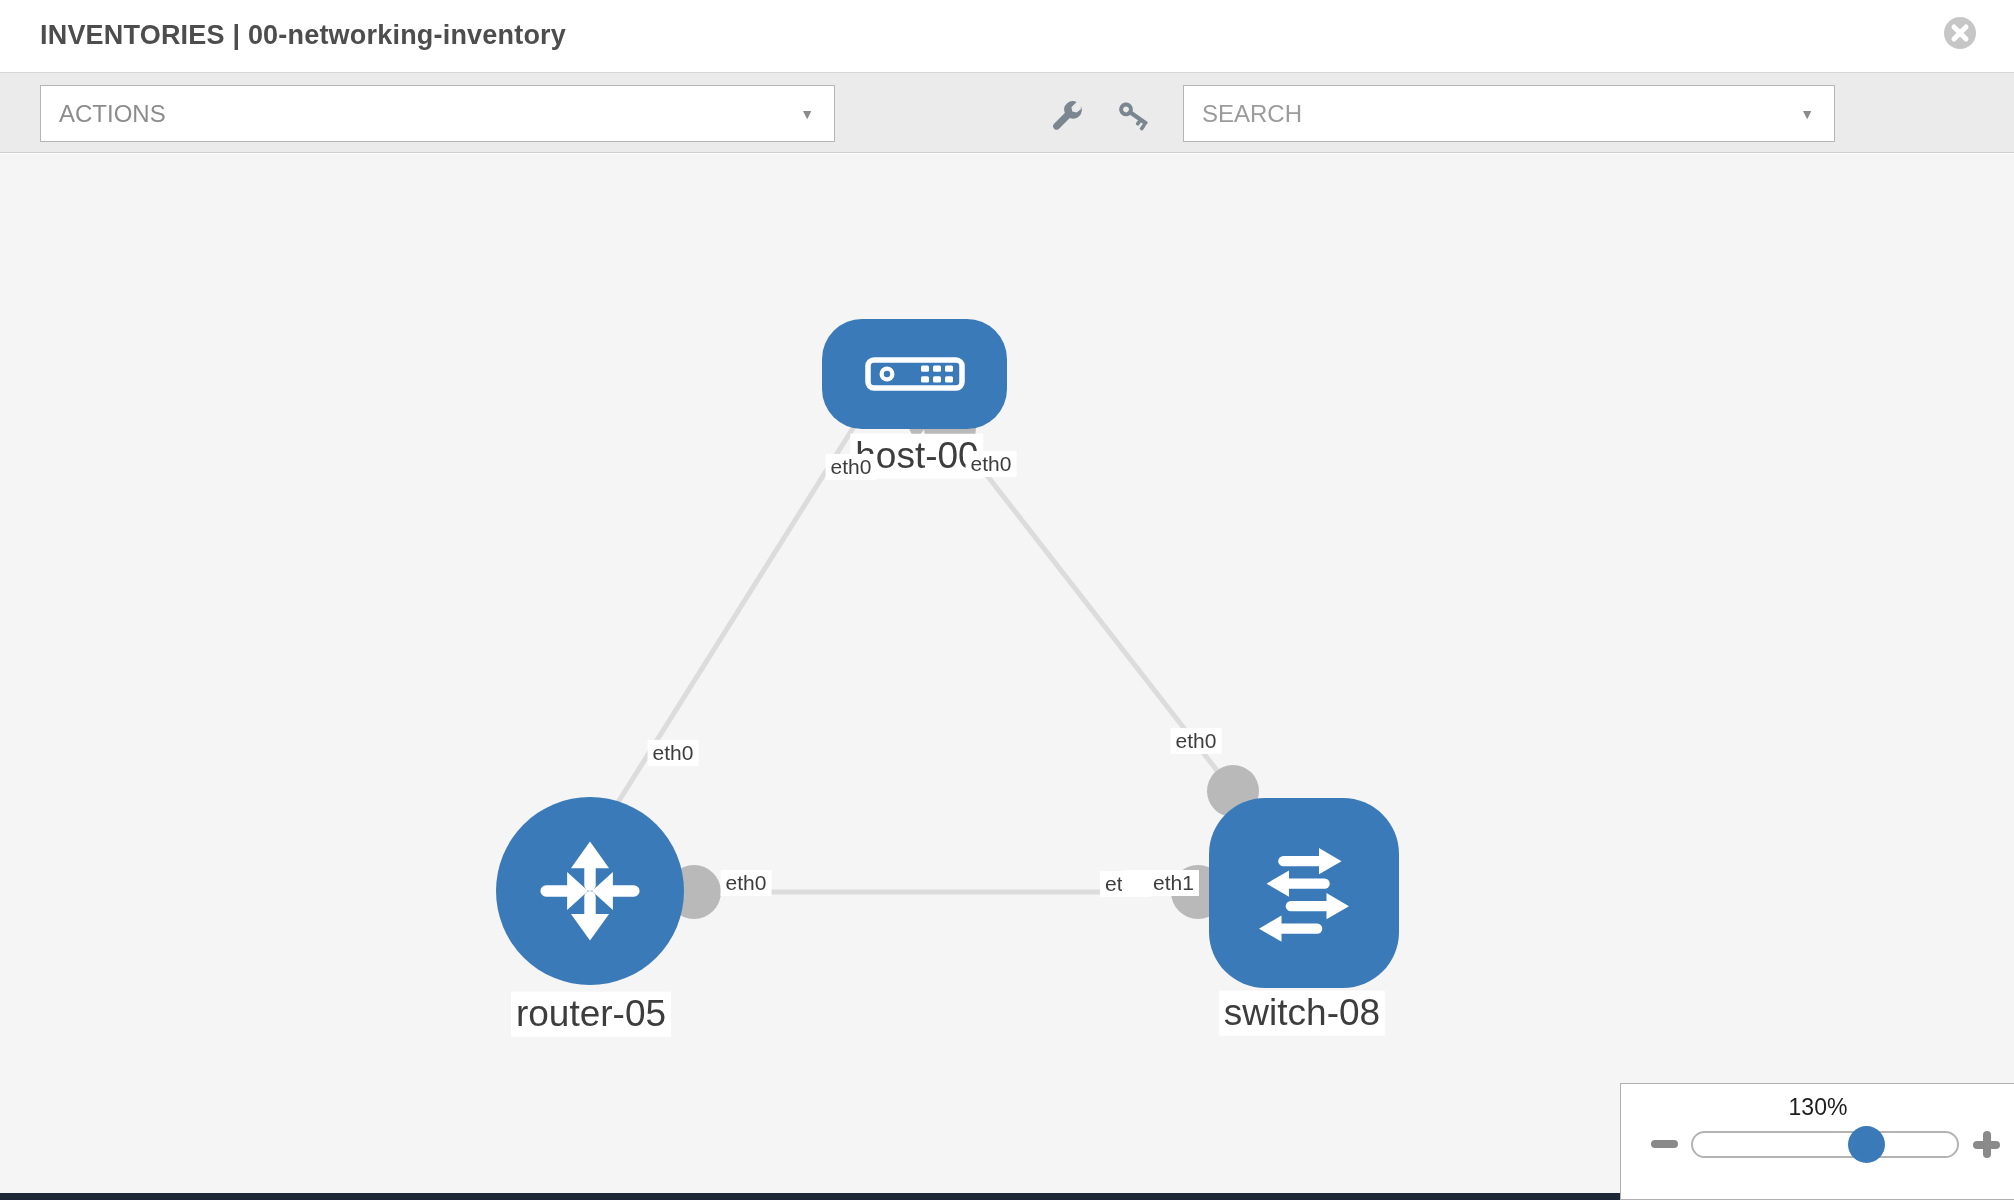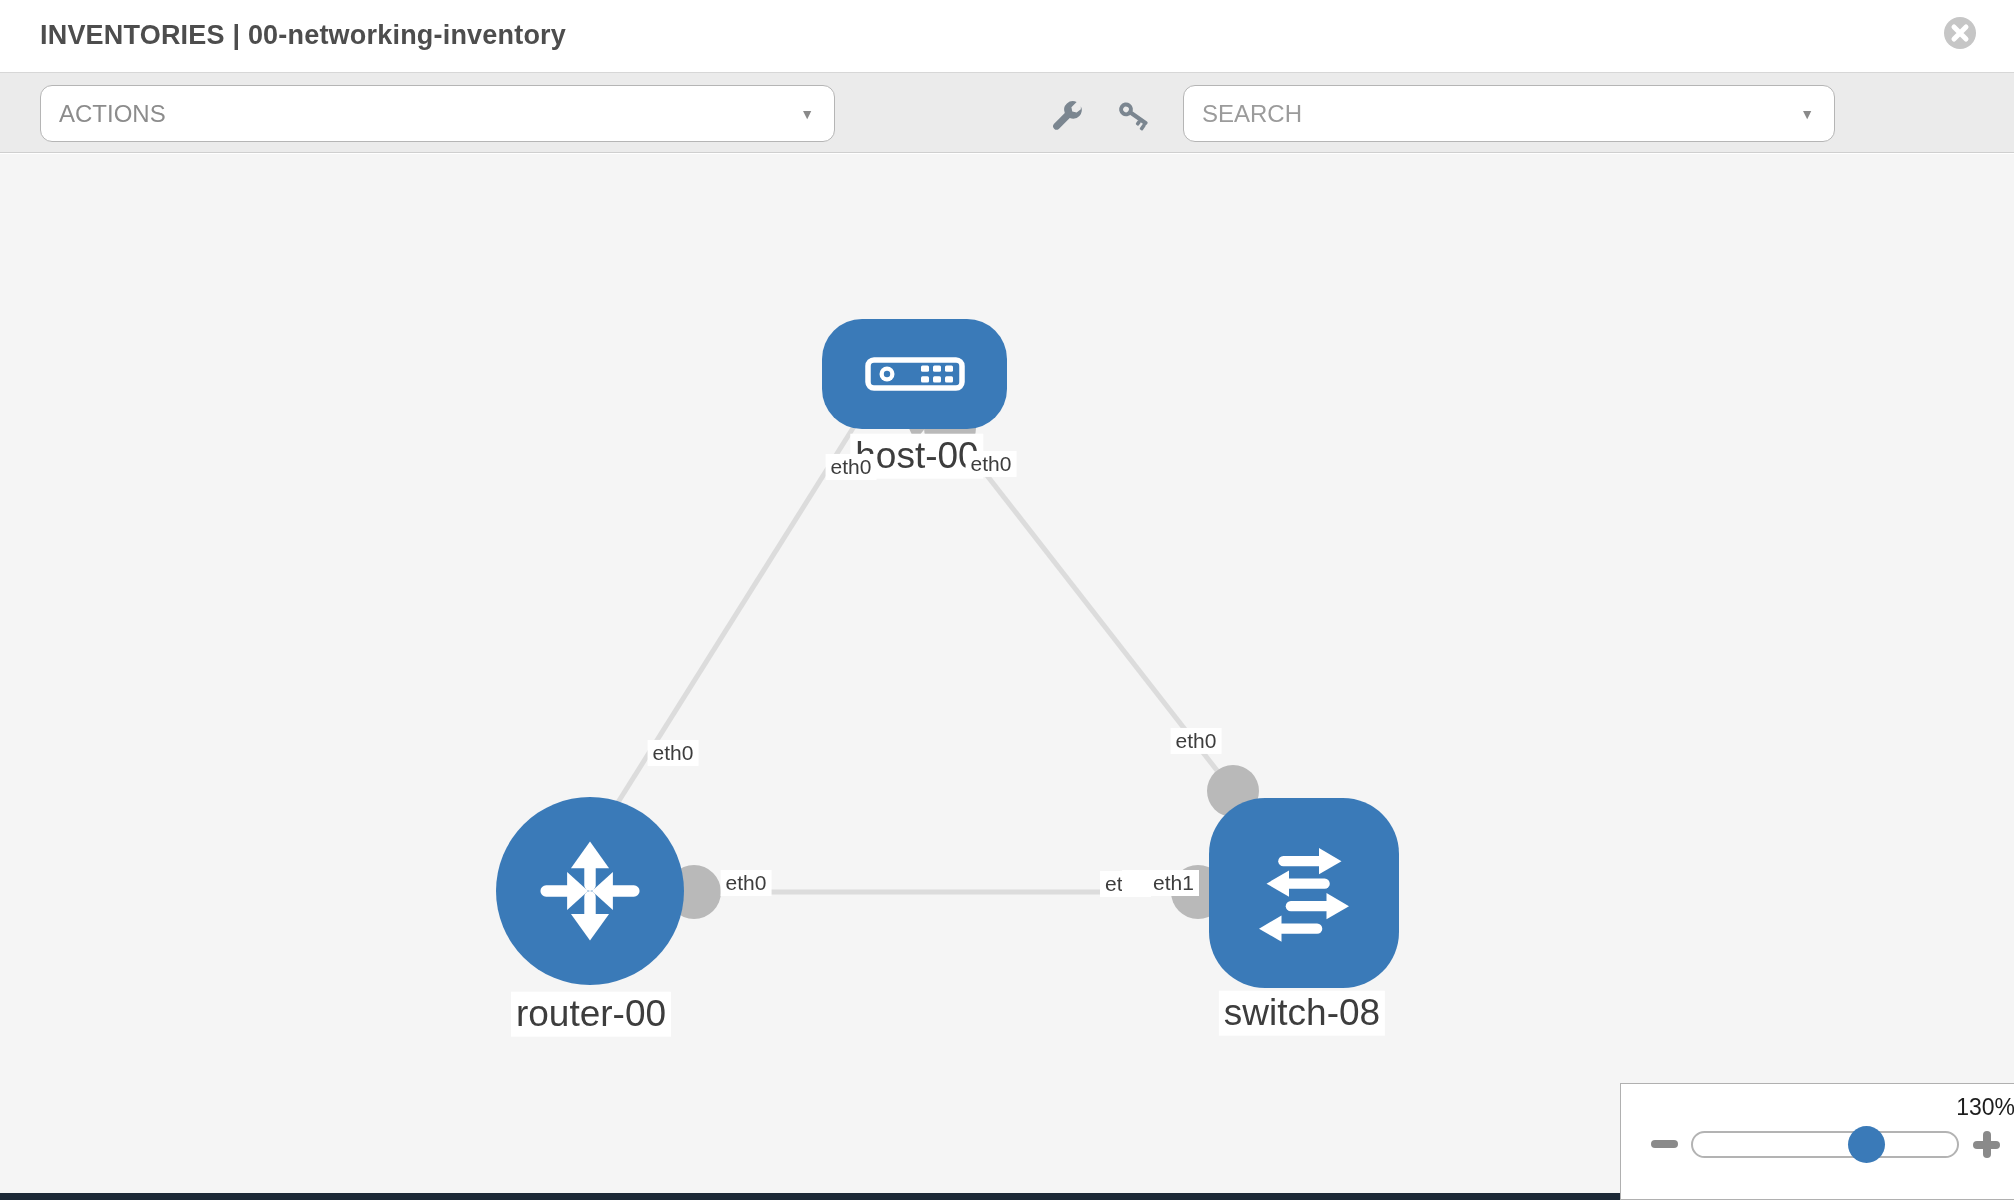--- a/index.html
+++ b/index.html
@@ -11,21 +11,21 @@
             background: #ffffff; border-bottom: 1px solid #d7d7d7; }
   .header h1 { position: absolute; left: 40px; top: 20px; font-size: 27px;
                font-weight: 700; color: #4d4d4d; letter-spacing: .2px; }
   .close-btn { position: absolute; right: 37px; top: 16px; width: 34px; height: 34px;
                border: none; background: transparent; cursor: pointer; padding: 0; }
 
   
   .toolbar { position: absolute; left: 0; top: 73px; width: 2014px; height: 80px;
              background: #ebebeb; border-bottom: 1px solid #cfcfcf; }
   .select { position: absolute; top: 12px; height: 57px; background: #ffffff;
-            border: 1px solid #b5b5b5; border-radius: 12px; cursor: pointer; }
+            border: 1px solid #b5b5b5; border-radius: 0; cursor: pointer; }
   .select .lbl { position: absolute; left: 18px; top: 50%; transform: translateY(-50%);
                  font-size: 24px; color: #8c8c8c; }
   .select .caret { position: absolute; right: 20px; top: 50%; transform: translateY(-50%);
                    font-size: 14px; color: #8a8a8a; }
   .sel-actions { left: 40px; width: 795px; }
   .sel-search  { left: 1183px; width: 652px; }
   .sel-search .lbl { color: #9b9b9b; }
   .tool-btn { position: absolute; top: 24px; width: 36px; height: 36px; border: none;
               background: transparent; cursor: pointer; padding: 0; }
   .tool-btn.wrench { left: 1048px; }
@@ -47,21 +47,21 @@
             padding: 1px 5px; line-height: 1.15; }
   .node-label { font-size: 37px; }
   .if-label { font-size: 21px; }
   .if-anch { position: absolute; z-index: 3; background: #ffffff; color: #3d3d3d;
              white-space: nowrap; font-size: 21px; padding: 1px 5px; line-height: 1.15; }
   .if-top { z-index: 4; padding-left: 31px; }
 
   
   .zoom-panel { position: absolute; left: 1620px; top: 929px; width: 400px; height: 117px;
                 background: #ffffff; border: 1px solid #b0b0b0; z-index: 6; }
-  .zoom-level { position: absolute; left: 0; top: 10px; width: 394px; text-align: right;
+  .zoom-level { position: absolute; left: 0; top: 10px; width: 394px; text-align: center;
                 font-size: 23px; color: #1d1d1d; }
   .zoom-minus { position: absolute; left: 30px; top: 56px; width: 27px; height: 8px;
                 border-radius: 4px; background: #8a8a8a; cursor: pointer; }
   .zoom-track { position: absolute; left: 70px; top: 47px; width: 268px; height: 27px;
                 background: #ffffff; border: 2px solid #b3b3b3; border-radius: 14px; cursor: pointer; }
   .zoom-handle { position: absolute; left: 155px; top: -7px; width: 37px; height: 37px;
                  border-radius: 50%; background: #3a7ab8; cursor: grab; }
   .zoom-plus { position: absolute; left: 352px; top: 47px; width: 27px; height: 27px; cursor: pointer; }
   .zoom-plus::before { content: ""; position: absolute; left: 0; top: 10px; width: 27px;
                        height: 8px; border-radius: 4px; background: #8a8a8a; }
@@ -160,21 +160,21 @@
       <path d="M43 27 H24" stroke="#ffffff" stroke-width="5.5" stroke-linecap="round"></path>
       <polygon points="24,20 12,27 24,34" fill="#ffffff"></polygon>
       <path d="M25 39 H44" stroke="#ffffff" stroke-width="5.5" stroke-linecap="round"></path>
       <polygon points="44,32 56,39 44,46" fill="#ffffff"></polygon>
       <path d="M39 51 H20" stroke="#ffffff" stroke-width="5.5" stroke-linecap="round"></path>
       <polygon points="20,44 8,51 20,58" fill="#ffffff"></polygon>
     </svg>
   </div>
 
   <div class="nlabel node-label" style="left:917px; top:302px;">host-00</div>
-  <div class="nlabel node-label" style="left:591px; top:860px;">router-00</div>
+  <div class="nlabel node-label" style="left:591px; top:860px;">router-05</div>
   <div class="nlabel node-label" style="left:1302px; top:859px;">switch-08</div>
 
   <div class="nlabel if-label" style="left:851px; top:313px;">eth0</div>
   <div class="nlabel if-label" style="left:991px; top:310px;">eth0</div>
   <div class="nlabel if-label" style="left:673px; top:599px;">eth0</div>
   <div class="nlabel if-label" style="left:1196px; top:587px;">eth0</div>
   <div class="nlabel if-label" style="left:746px; top:729px;">eth0</div>
   <div class="if-anch" style="left:1100px; top:717px;">eth0</div>
   <div class="if-anch if-top" style="left:1122px; top:716px;">eth1</div>
 

